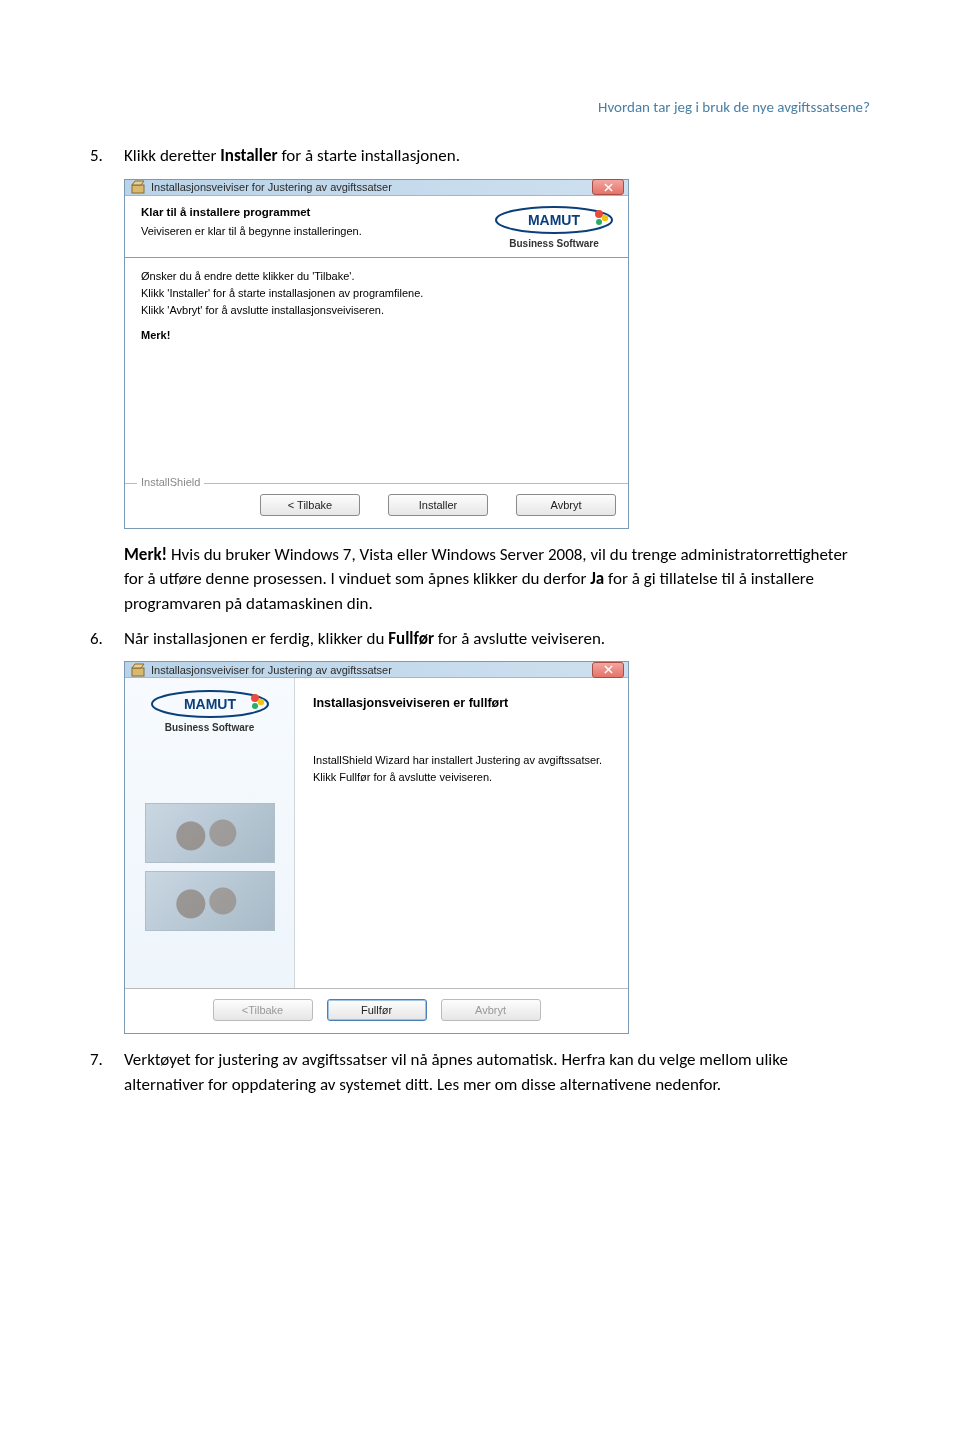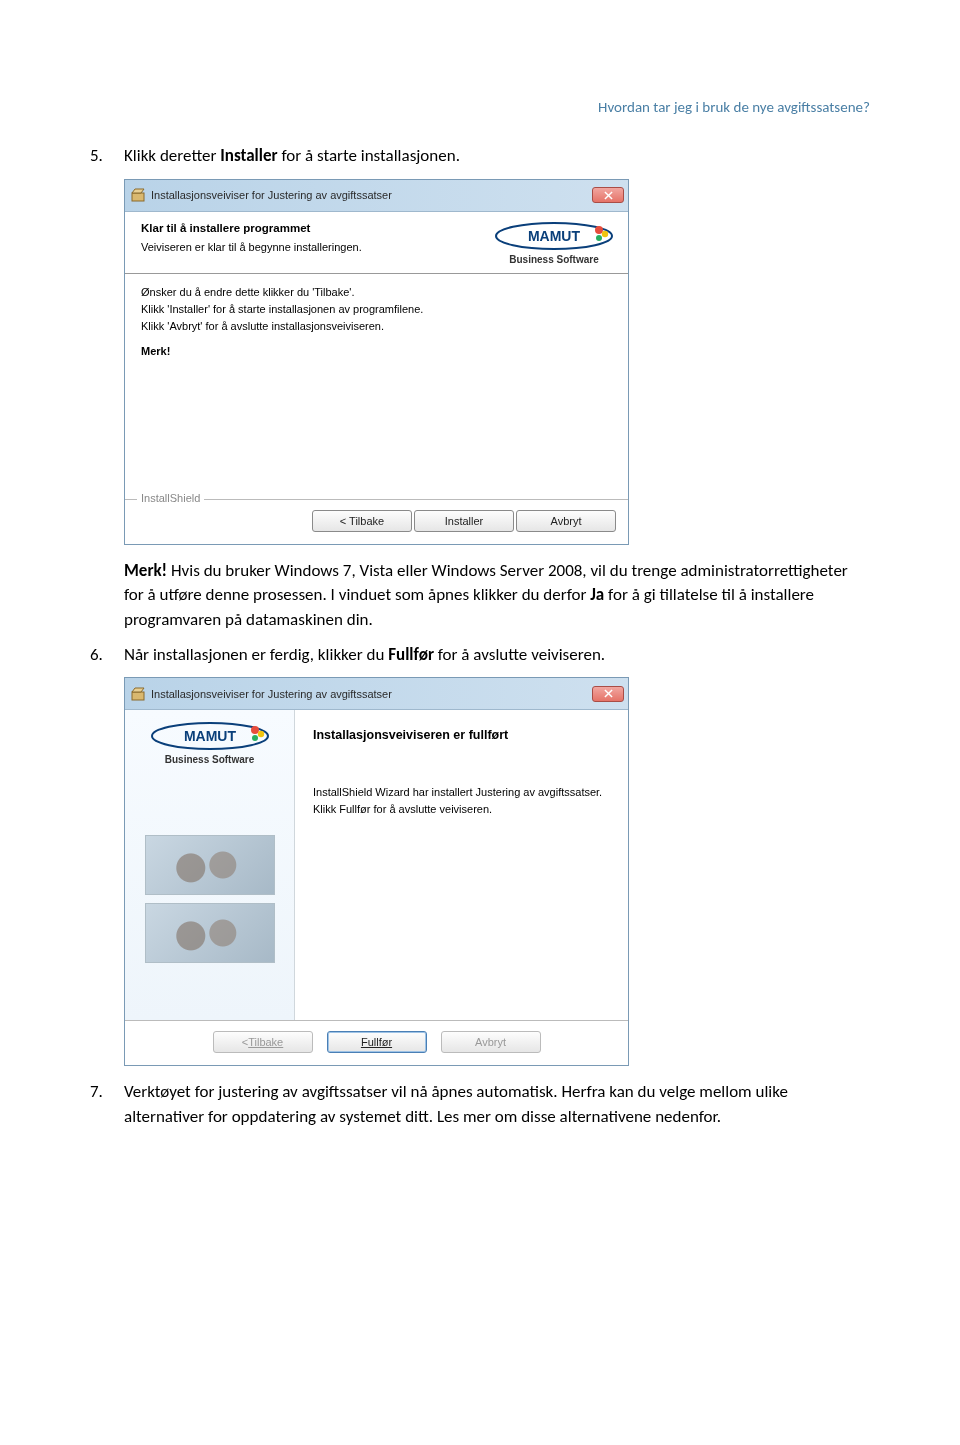--- a/index.html
+++ b/index.html
@@ -37,21 +37,21 @@
   .wizard {
     width: 505px;
     border: 1px solid #7a9ab5;
     background: #fff;
     font-family: Tahoma, Arial, sans-serif;
     font-size: 11px;
     color: #000;
     margin: 8px 0 14px 34px;
   }
   .titlebar {
-    height: 32px;
+    height: 16px;
     background: linear-gradient(to right, #b9d3e8, #cee0ef);
     display: flex;
     align-items: center;
     padding: 0 4px 0 6px;
     border-bottom: 1px solid #9fb8cd;
   }
   .tb-icon {
     width: 14px; height: 14px;
     display: inline-block;
     margin-right: 6px;
@@ -86,21 +86,21 @@
   .w1-body { padding: 10px 16px 8px 16px; line-height:1.55; min-height: 225px; }
   .w1-body p { margin-bottom: 8px; }
   .w1-merk { font-weight:bold; }
 
   .foot {
     position:relative;
     border-top: 1px solid #bbb;
     padding: 10px 12px 12px 12px;
     display:flex;
     justify-content:flex-end;
-    gap: 2px;
+    gap: 28px;
   }
   .foot-legend {
     position:absolute;
     left:12px; top:-8px;
     background:#fff;
     padding: 0 4px;
     color:#888;
     font-size:11px;
   }
   .wbtn {
@@ -154,21 +154,21 @@
     display:flex; justify-content:center; gap: 14px;
   }
 
   .page-num {
     position:absolute;
     right: 90px;
     bottom: 30px;
     color: #4a7fa5;
     font-size: 16px;
   }
-  .u { text-decoration: underline; }
+  .u { }
 </style>
 </head>
 <body>
 
 <div class="page">
   <div class="doc-header">Hvordan tar jeg i bruk de nye avgiftssatsene?</div>
 
   <div class="step">
     <div class="step-row">
       <div class="step-num">5.</div>

